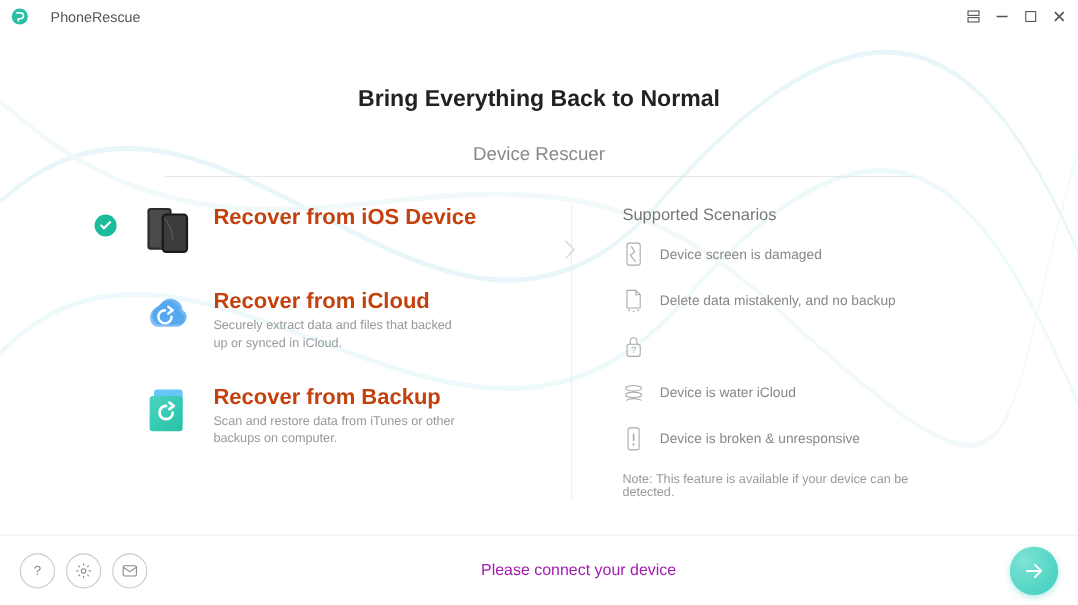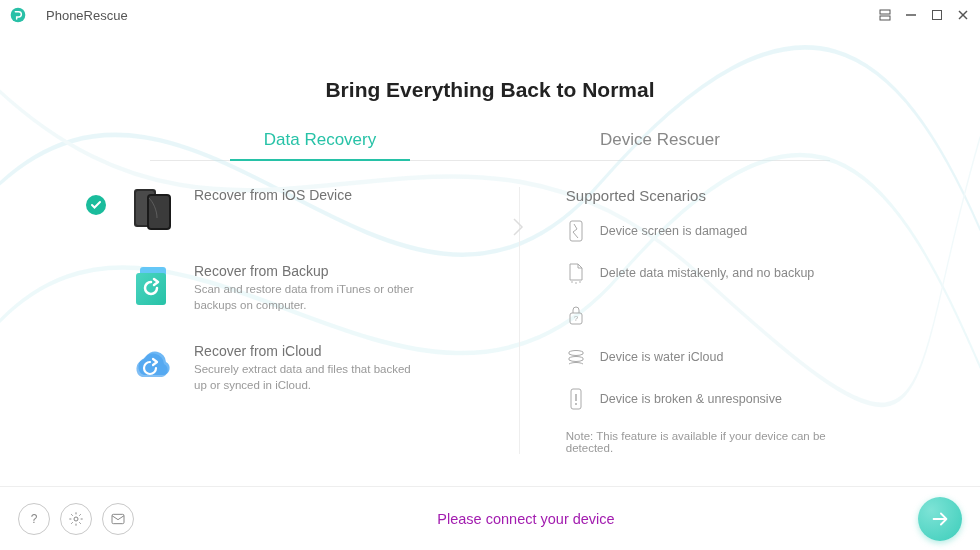--- a/index.html
+++ b/index.html
@@ -24,21 +24,21 @@
 
   .content { display: flex; width: 720px; margin: 26px auto 0; position: relative; }
   .left { width: 54%; padding-right: 20px; }
   .right { width: 46%; padding-left: 46px; border-left: 1px solid #eee; min-height: 260px; }
   .arrow-mid { position: absolute; left: 53%; top: 30px; color: #ddd; font-size: 18px; }
 
   .opt { display: flex; gap: 18px; margin-bottom: 30px; position: relative; cursor: pointer; }
   .opt .check { position: absolute; left: -44px; top: 8px; width: 20px; height: 20px; border-radius: 50%; background: #1abc9c; display: none; align-items: center; justify-content: center; color: #fff; }
   .opt.selected .check { display: flex; }
   .opt-icon { width: 46px; height: 46px; flex-shrink: 0; border-radius: 6px; display: flex; align-items: center; justify-content: center; }
-  .opt-title { font-size: 14px; color: #737373; margin-bottom: 3px; }
+  .opt-title { font-size: 20px; color: #c2410c; margin-bottom: 3px; font-weight: bold; }
   .opt-desc { font-size: 11.5px; color: #999; line-height: 1.35; max-width: 220px; }
 
   .scen-title { font-size: 15px; color: #777; margin-bottom: 16px; }
   .scen { display: flex; align-items: center; gap: 14px; font-size: 12.5px; color: #888; margin-bottom: 20px; }
   .scen-icon { width: 20px; height: 22px; flex-shrink: 0; color: #aaa; }
   .note { font-size: 11.5px; color: #9a9a9a; margin-top: 6px; }
 
   .footer { position: absolute; bottom: 0; left: 0; right: 0; height: 64px; border-top: 1px solid #eee; display: flex; align-items: center; padding: 0 18px; }
   .fbtns { display: flex; gap: 10px; }
   .fbtn { width: 32px; height: 32px; border: 1.5px solid #c9c9c9; border-radius: 50%; display: flex; align-items: center; justify-content: center; color: #888; cursor: pointer; }
@@ -86,21 +86,20 @@
           <line x1="2" y1="2" x2="10" y2="10" stroke="#555" stroke-width="1.5"></line>
           <line x1="10" y1="2" x2="2" y2="10" stroke="#555" stroke-width="1.5"></line>
         </svg>
     </span>
   </div>
 </div>
 
 <h1 class="headline">Bring Everything Back to Normal</h1>
 
 <div class="tabs">
-  <div class="tab active">Data Recovery</div>
   <div class="tab">Device Rescuer</div>
 </div>
 
 <div class="content">
   <div class="left">
 
     <div class="opt selected">
       <div class="check">
         <svg width="12" height="12" viewBox="0 0 12 12">
             <path d="M2 6l2.5 2.5L10 3" stroke="#fff" stroke-width="2" fill="none" stroke-linecap="round"></path>
@@ -110,20 +109,36 @@
         <svg width="46" height="46" viewBox="0 0 46 46">
           <rect x="4" y="2" width="22" height="38" rx="3" fill="#2d2d2d"></rect>
           <rect x="6" y="4" width="18" height="34" rx="2" fill="#4a4a4a"></rect>
           <rect x="17" y="7" width="24" height="36" rx="4" fill="#1a1a1a"></rect>
           <rect x="19" y="9" width="20" height="32" rx="2" fill="#3b3b3b"></rect>
           <path d="M19 11c4 4 8 12 8 20" stroke="#666" stroke-width="0.8" fill="none"></path>
         </svg>
       </div>
       <div>
         <div class="opt-title">Recover from iOS Device</div>
+      </div>
+    </div>
+
+    <div class="opt">
+
+      <div class="opt-icon">
+        <svg width="46" height="46" viewBox="0 0 46 46">
+          <path d="M14 32a9 9 0 0 1 1-17 11 11 0 0 1 21 4 7 7 0 0 1-2 13H14z" fill="#6fb8f5"></path>
+          <path d="M14 32a9 9 0 0 1 1-17 11 11 0 0 1 21 4 7 7 0 0 1-2 13H14z" fill="#4aa3ef" opacity="0.7" transform="translate(-2 2)"></path>
+          <path d="M20 19a6 6 0 1 0 6 6" stroke="#fff" stroke-width="2.2" fill="none" stroke-linecap="round"></path>
+          <path d="M23 16l4 3-4 3" stroke="#fff" stroke-width="2.2" fill="none" stroke-linecap="round" stroke-linejoin="round"></path>
+        </svg>
+      </div>
+      <div>
+        <div class="opt-title">Recover from iCloud</div>
+        <div class="opt-desc">Securely extract data and files that backed up or synced in iCloud.</div>
       </div>
     </div>
 
     <div class="opt">
 
       <div class="opt-icon">
         <svg width="46" height="46" viewBox="0 0 46 46">
           <rect x="10" y="4" width="26" height="32" rx="3" fill="#65c7f7"></rect>
           <rect x="6" y="10" width="30" height="32" rx="3" fill="url(#g1)"></rect>
           <defs>
@@ -134,36 +149,20 @@
             </defs>
           <path d="M21 19a6 6 0 1 0 6 6" stroke="#fff" stroke-width="2.5" fill="none" stroke-linecap="round"></path>
           <path d="M24 16l4 3-4 3" stroke="#fff" stroke-width="2.5" fill="none" stroke-linecap="round" stroke-linejoin="round"></path>
         </svg>
       </div>
       <div>
         <div class="opt-title">Recover from Backup</div>
         <div class="opt-desc">Scan and restore data from iTunes or other backups on computer.</div>
       </div>
     </div>
-
-    <div class="opt">
-
-      <div class="opt-icon">
-        <svg width="46" height="46" viewBox="0 0 46 46">
-          <path d="M14 32a9 9 0 0 1 1-17 11 11 0 0 1 21 4 7 7 0 0 1-2 13H14z" fill="#6fb8f5"></path>
-          <path d="M14 32a9 9 0 0 1 1-17 11 11 0 0 1 21 4 7 7 0 0 1-2 13H14z" fill="#4aa3ef" opacity="0.7" transform="translate(-2 2)"></path>
-          <path d="M20 19a6 6 0 1 0 6 6" stroke="#fff" stroke-width="2.2" fill="none" stroke-linecap="round"></path>
-          <path d="M23 16l4 3-4 3" stroke="#fff" stroke-width="2.2" fill="none" stroke-linecap="round" stroke-linejoin="round"></path>
-        </svg>
-      </div>
-      <div>
-        <div class="opt-title">Recover from iCloud</div>
-        <div class="opt-desc">Securely extract data and files that backed up or synced in iCloud.</div>
-      </div>
-    </div>
   </div>
 
   <div class="arrow-mid">
     <svg width="12" height="20" viewBox="0 0 12 20">
         <path d="M2 2l8 8-8 8" stroke="#ddd" stroke-width="1.5" fill="none"></path>
       </svg>
   </div>
 
   <div class="right">
     <div class="scen-title">Supported Scenarios</div>

